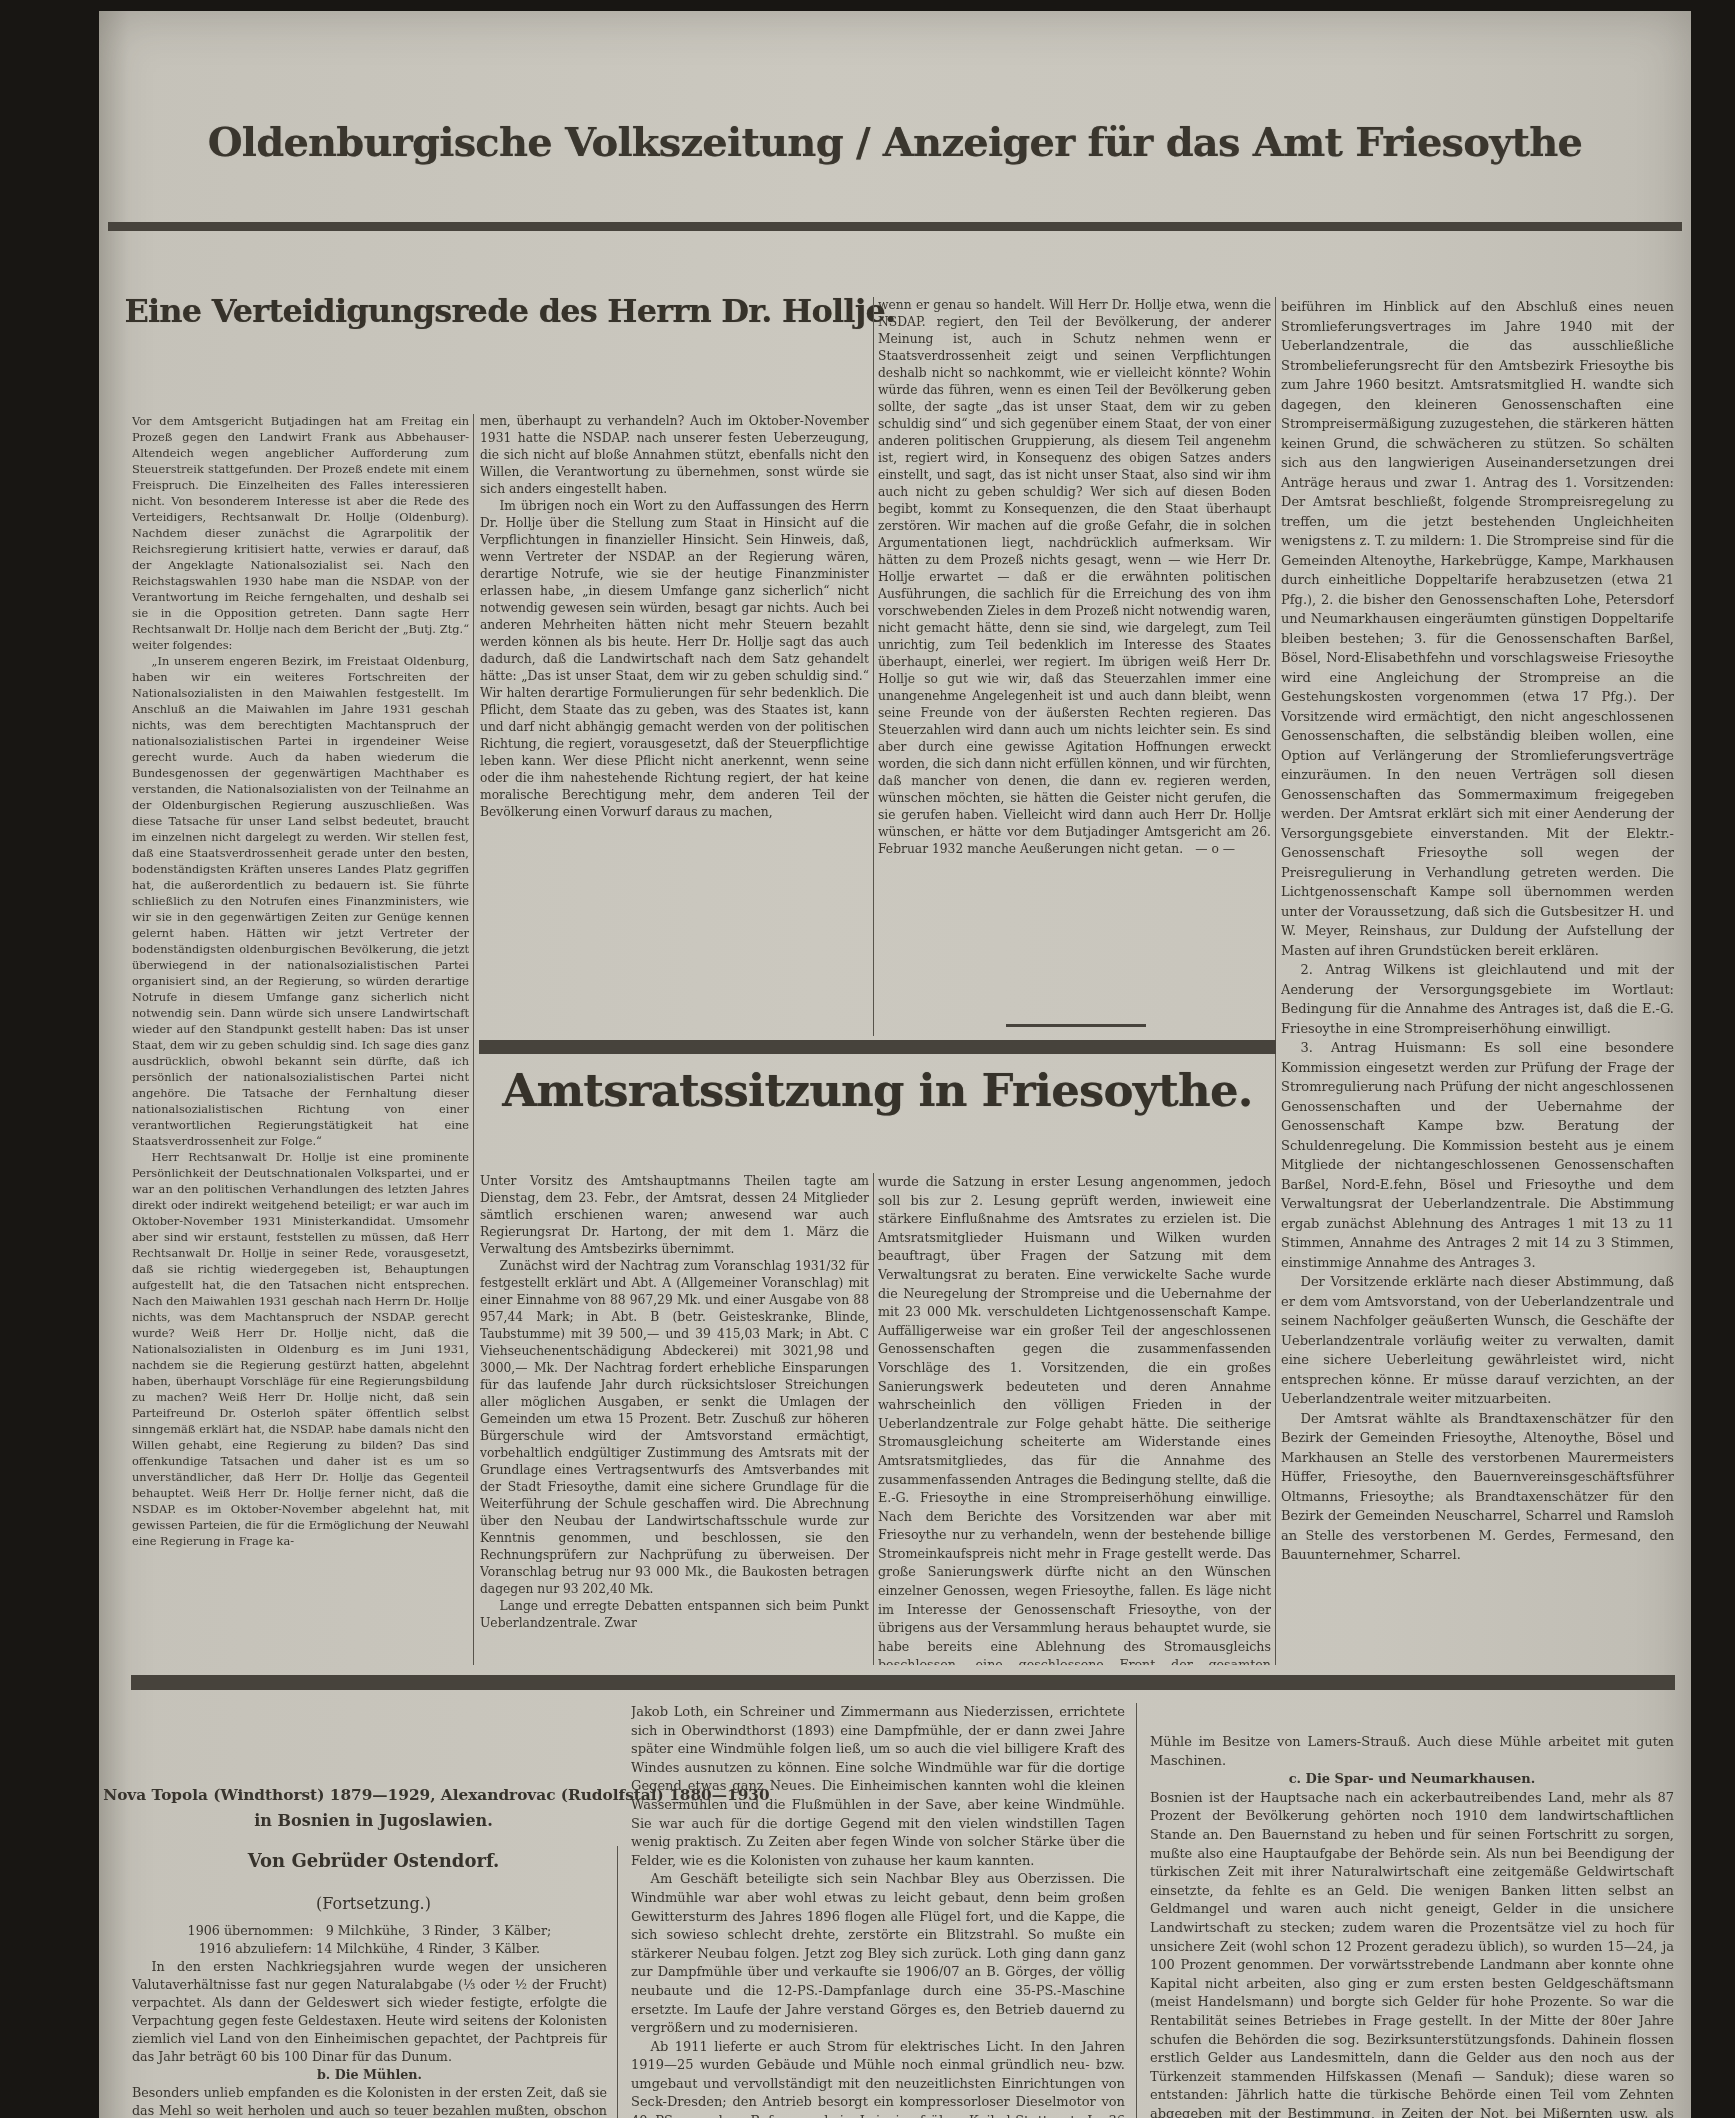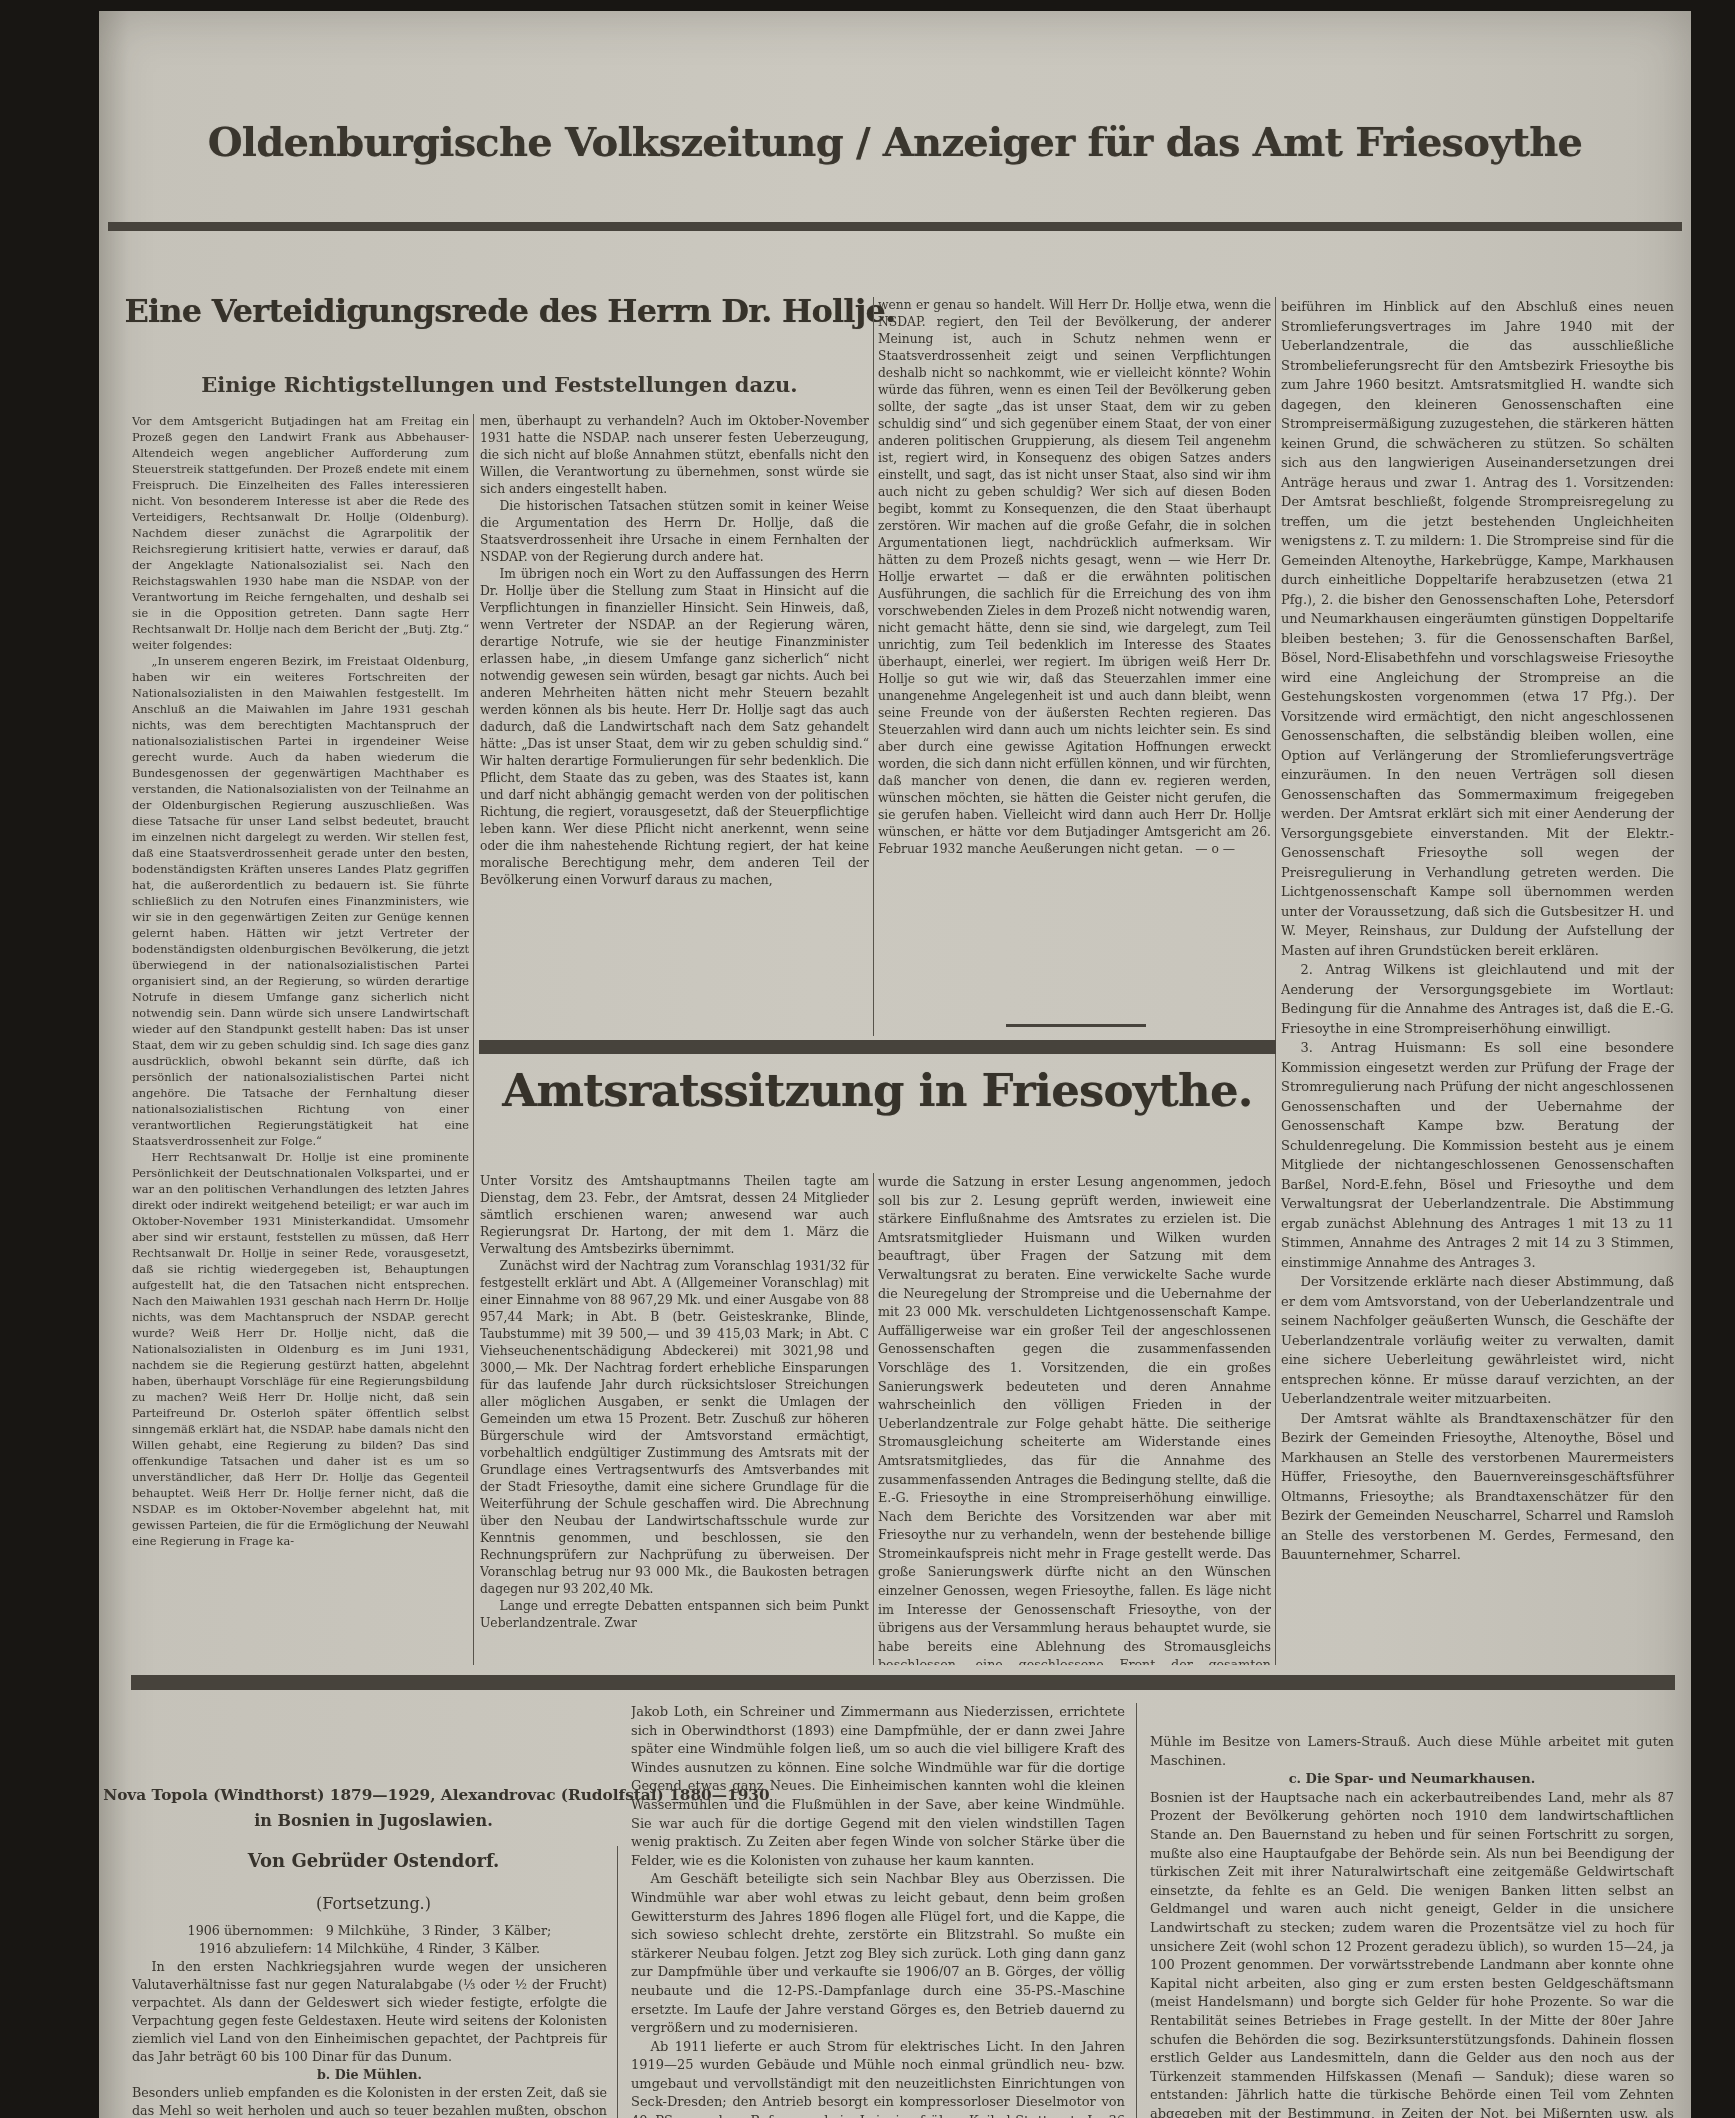--- a/index.html
+++ b/index.html
@@ -65,35 +65,33 @@
 </style>
 </head>
 <body>
 
 <div class="paper">
 
   <div class="abs masthead-title">Oldenburgische Volkszeitung / Anzeiger für das Amt Friesoythe</div>
   <div class="abs rule-h" style="left:8.5px;top:211px;width:1574px;height:9.3px;"></div>
 
   <div class="abs headline-1">Eine Verteidigungsrede des Herrn Dr. Hollje.</div>
-  <div class="abs subhead-1">Einige Richtigstellungen und Feststellungen dazu.</div>
 
   <div class="abs rule-v" style="left:374px;top:403px;height:1251px;"></div>
   <div class="abs rule-v" style="left:774px;top:286px;height:739px;"></div>
   <div class="abs rule-v" style="left:774px;top:1162px;height:492px;"></div>
   <div class="abs rule-v" style="left:1176px;top:286px;height:1368px;"></div>
 
   <div id="a1col1" class="abs col" style="left:33px;top:402px;width:337px;height:1253px;">
       <p class="p1">Vor dem Amtsgericht Butjadingen hat am Freitag ein Prozeß gegen den Landwirt Frank aus Abbehauser-Altendeich wegen angeblicher Aufforderung zum Steuerstreik stattgefunden. Der Prozeß endete mit einem Freispruch. Die Einzelheiten des Falles interessieren nicht. Von besonderem Interesse ist aber die Rede des Verteidigers, Rechtsanwalt Dr. Hollje (Oldenburg). Nachdem dieser zunächst die Agrarpolitik der Reichsregierung kritisiert hatte, verwies er darauf, daß der Angeklagte Nationalsozialist sei. Nach den Reichstagswahlen 1930 habe man die NSDAP. von der Verantwortung im Reiche ferngehalten, und deshalb sei sie in die Opposition getreten. Dann sagte Herr Rechtsanwalt Dr. Hollje nach dem Bericht der „Butj. Ztg.“ weiter folgendes:</p>
       <p class="p">„In unserem engeren Bezirk, im Freistaat Oldenburg, haben wir ein weiteres Fortschreiten der Nationalsozialisten in den Maiwahlen festgestellt. Im Anschluß an die Maiwahlen im Jahre 1931 geschah nichts, was dem berechtigten Machtanspruch der nationalsozialistischen Partei in irgendeiner Weise gerecht wurde. Auch da haben wiederum die Bundesgenossen der gegenwärtigen Machthaber es verstanden, die Nationalsozialisten von der Teilnahme an der Oldenburgischen Regierung auszuschließen. Was diese Tatsache für unser Land selbst bedeutet, braucht im einzelnen nicht dargelegt zu werden. Wir stellen fest, daß eine Staatsverdrossenheit gerade unter den besten, bodenständigsten Kräften unseres Landes Platz gegriffen hat, die außerordentlich zu bedauern ist. Sie führte schließlich zu den Notrufen eines Finanzministers, wie wir sie in den gegenwärtigen Zeiten zur Genüge kennen gelernt haben. Hätten wir jetzt Vertreter der bodenständigsten oldenburgischen Bevölkerung, die jetzt überwiegend in der nationalsozialistischen Partei organisiert sind, an der Regierung, so würden derartige Notrufe in diesem Umfange ganz sicherlich nicht notwendig sein. Dann würde sich unsere Landwirtschaft wieder auf den Standpunkt gestellt haben: Das ist unser Staat, dem wir zu geben schuldig sind. Ich sage dies ganz ausdrücklich, obwohl bekannt sein dürfte, daß ich persönlich der nationalsozialistischen Partei nicht angehöre. Die Tatsache der Fernhaltung dieser nationalsozialistischen Richtung von einer verantwortlichen Regierungstätigkeit hat eine Staatsverdrossenheit zur Folge.“</p>
       <p class="p">Herr Rechtsanwalt Dr. Hollje ist eine prominente Persönlichkeit der Deutschnationalen Volkspartei, und er war an den politischen Verhandlungen des letzten Jahres direkt oder indirekt weitgehend beteiligt; er war auch im Oktober-November 1931 Ministerkandidat. Umsomehr aber sind wir erstaunt, feststellen zu müssen, daß Herr Rechtsanwalt Dr. Hollje in seiner Rede, vorausgesetzt, daß sie richtig wiedergegeben ist, Behauptungen aufgestellt hat, die den Tatsachen nicht entsprechen. Nach den Maiwahlen 1931 geschah nach Herrn Dr. Hollje nichts, was dem Machtanspruch der NSDAP. gerecht wurde? Weiß Herr Dr. Hollje nicht, daß die Nationalsozialisten in Oldenburg es im Juni 1931, nachdem sie die Regierung gestürzt hatten, abgelehnt haben, überhaupt Vorschläge für eine Regierungsbildung zu machen? Weiß Herr Dr. Hollje nicht, daß sein Parteifreund Dr. Osterloh später öffentlich selbst sinngemäß erklärt hat, die NSDAP. habe damals nicht den Willen gehabt, eine Regierung zu bilden? Das sind offenkundige Tatsachen und daher ist es um so unverständlicher, daß Herr Dr. Hollje das Gegenteil behauptet. Weiß Herr Dr. Hollje ferner nicht, daß die NSDAP. es im Oktober-November abgelehnt hat, mit gewissen Parteien, die für die Ermöglichung der Neuwahl eine Regierung in Frage ka-</p>
     </div>
   <div class="abs col c-top" style="left:381px;top:402px;width:389px;height:602px;">
       <p class="p1">men, überhaupt zu verhandeln? Auch im Oktober-November 1931 hatte die NSDAP. nach unserer festen Ueberzeugung, die sich nicht auf bloße Annahmen stützt, ebenfalls nicht den Willen, die Verantwortung zu übernehmen, sonst würde sie sich anders eingestellt haben.</p>
-      <p class="p">Die historischen Tatsachen stützen somit in keiner Weise die Argumentation des Herrn Dr. Hollje, daß die Staatsverdrossenheit ihre Ursache in einem Fernhalten der NSDAP. von der Regierung durch andere hat.</p>
       <p class="p">Im übrigen noch ein Wort zu den Auffassungen des Herrn Dr. Hollje über die Stellung zum Staat in Hinsicht auf die Verpflichtungen in finanzieller Hinsicht. Sein Hinweis, daß, wenn Vertreter der NSDAP. an der Regierung wären, derartige Notrufe, wie sie der heutige Finanzminister erlassen habe, „in diesem Umfange ganz sicherlich“ nicht notwendig gewesen sein würden, besagt gar nichts. Auch bei anderen Mehrheiten hätten nicht mehr Steuern bezahlt werden können als bis heute. Herr Dr. Hollje sagt das auch dadurch, daß die Landwirtschaft nach dem Satz gehandelt hätte: „Das ist unser Staat, dem wir zu geben schuldig sind.“ Wir halten derartige Formulierungen für sehr bedenklich. Die Pflicht, dem Staate das zu geben, was des Staates ist, kann und darf nicht abhängig gemacht werden von der politischen Richtung, die regiert, vorausgesetzt, daß der Steuerpflichtige leben kann. Wer diese Pflicht nicht anerkennt, wenn seine oder die ihm nahestehende Richtung regiert, der hat keine moralische Berechtigung mehr, dem anderen Teil der Bevölkerung einen Vorwurf daraus zu machen,</p>
     </div>
   <div class="abs col c-top" style="left:779px;top:286px;width:393px;height:717px;">
       <p class="p1">wenn er genau so handelt. Will Herr Dr. Hollje etwa, wenn die NSDAP. regiert, den Teil der Bevölkerung, der anderer Meinung ist, auch in Schutz nehmen wenn er Staatsverdrossenheit zeigt und seinen Verpflichtungen deshalb nicht so nachkommt, wie er vielleicht könnte? Wohin würde das führen, wenn es einen Teil der Bevölkerung geben sollte, der sagte „das ist unser Staat, dem wir zu geben schuldig sind“ und sich gegenüber einem Staat, der von einer anderen politischen Gruppierung, als diesem Teil angenehm ist, regiert wird, in Konsequenz des obigen Satzes anders einstellt, und sagt, das ist nicht unser Staat, also sind wir ihm auch nicht zu geben schuldig? Wer sich auf diesen Boden begibt, kommt zu Konsequenzen, die den Staat überhaupt zerstören. Wir machen auf die große Gefahr, die in solchen Argumentationen liegt, nachdrücklich aufmerksam. Wir hätten zu dem Prozeß nichts gesagt, wenn — wie Herr Dr. Hollje erwartet — daß er die erwähnten politischen Ausführungen, die sachlich für die Erreichung des von ihm vorschwebenden Zieles in dem Prozeß nicht notwendig waren, nicht gemacht hätte, denn sie sind, wie dargelegt, zum Teil unrichtig, zum Teil bedenklich im Interesse des Staates überhaupt, einerlei, wer regiert. Im übrigen weiß Herr Dr. Hollje so gut wie wir, daß das Steuerzahlen immer eine unangenehme Angelegenheit ist und auch dann bleibt, wenn seine Freunde von der äußersten Rechten regieren. Das Steuerzahlen wird dann auch um nichts leichter sein. Es sind aber durch eine gewisse Agitation Hoffnungen erweckt worden, die sich dann nicht erfüllen können, und wir fürchten, daß mancher von denen, die dann ev. regieren werden, wünschen möchten, sie hätten die Geister nicht gerufen, die sie gerufen haben. Vielleicht wird dann auch Herr Dr. Hollje wünschen, er hätte vor dem Butjadinger Amtsgericht am 26. Februar 1932 manche Aeußerungen nicht getan. — o —</p>
     </div>
 
   <div class="abs rule-h" style="left:907px;top:1013px;width:140px;height:3.4px;"></div>
 
   <div class="abs rule-h" style="left:380px;top:1029px;width:797px;height:14.4px;"></div>
   <div class="abs headline-2">Amtsratssitzung in Friesoythe.</div>

